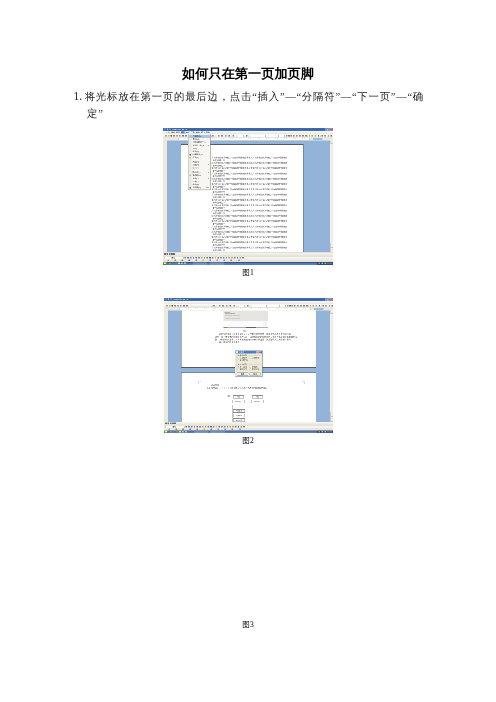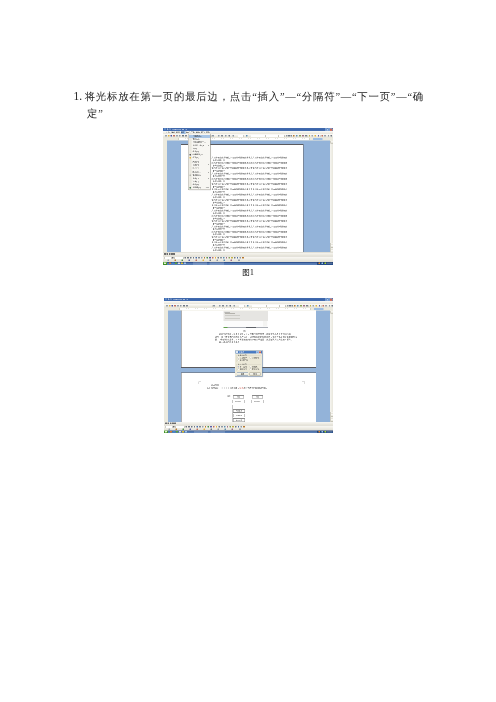--- a/index.html
+++ b/index.html
@@ -98,20 +98,21 @@
   letter-spacing:0.2px;word-break:break-all;font-family:"Liberation Serif",serif;}
 .flowbox{position:absolute;border:2px solid #8a8a8a;background:#fff;}
 .flowline{position:absolute;background:#8a8a8a;}
 .sm-shot{position:absolute;background:#fff;border:1px solid #9a9a9a;}
 </style>
 </head>
 <body>
 
 <div class="page">
 
+  <div class="doc-title">如何只在第一页加页脚</div>
 
   <div class="para" style="left:87px;top:88px;width:340px;text-indent:-13.5px;">
     <span class="mkr">1.</span><span>将光标放在第一页的最后边，点击“插入”—“分隔符”—“下一页”—“确定”</span>
   </div>
 
   <div class="shot" style="left:163px;top:128px;width:170px;height:137px;">
     <div class="scaler" id="sc1" style="width:680px;height:548px;transform:scale(0.25);">
         <div class="w-title" style="top:0;height:11.5px;">
           <span class="tb-ico"></span>
           <span class="tb-txt">文档1 - Microsoft Word</span>
@@ -692,19 +693,21 @@
             <div class="radio" style="left:4px;top:15px;"></div>
             <div class="rlab" style="left:13px;top:14.5px;">偶数页(E)</div>
             <div class="radio" style="left:52px;top:15px;"></div>
             <div class="rlab" style="left:61px;top:14.5px;">奇数页(D)</div>
           </div>
           <div class="btn def" style="left:6px;top:88px;width:44px;height:10px;line-height:10px;">确定</div>
           <div class="btn" style="left:56px;top:88px;width:44px;height:10px;line-height:10px;">取消</div>
         </div>
       </div>
   </div>
+  <div class="fig-cap" style="left:0;top:436px;">图2</div>
 
 
   <div class="shot" style="left:163px;top:466px;width:170px;height:136px;">
     <div class="scaler" id="sc3" style="width:680px;height:544px;transform:scale(0.25);"></div>
   </div>
+  <div class="fig-cap" style="left:0;top:620px;">图3</div>
 
 </div>
 
 </body></html>

